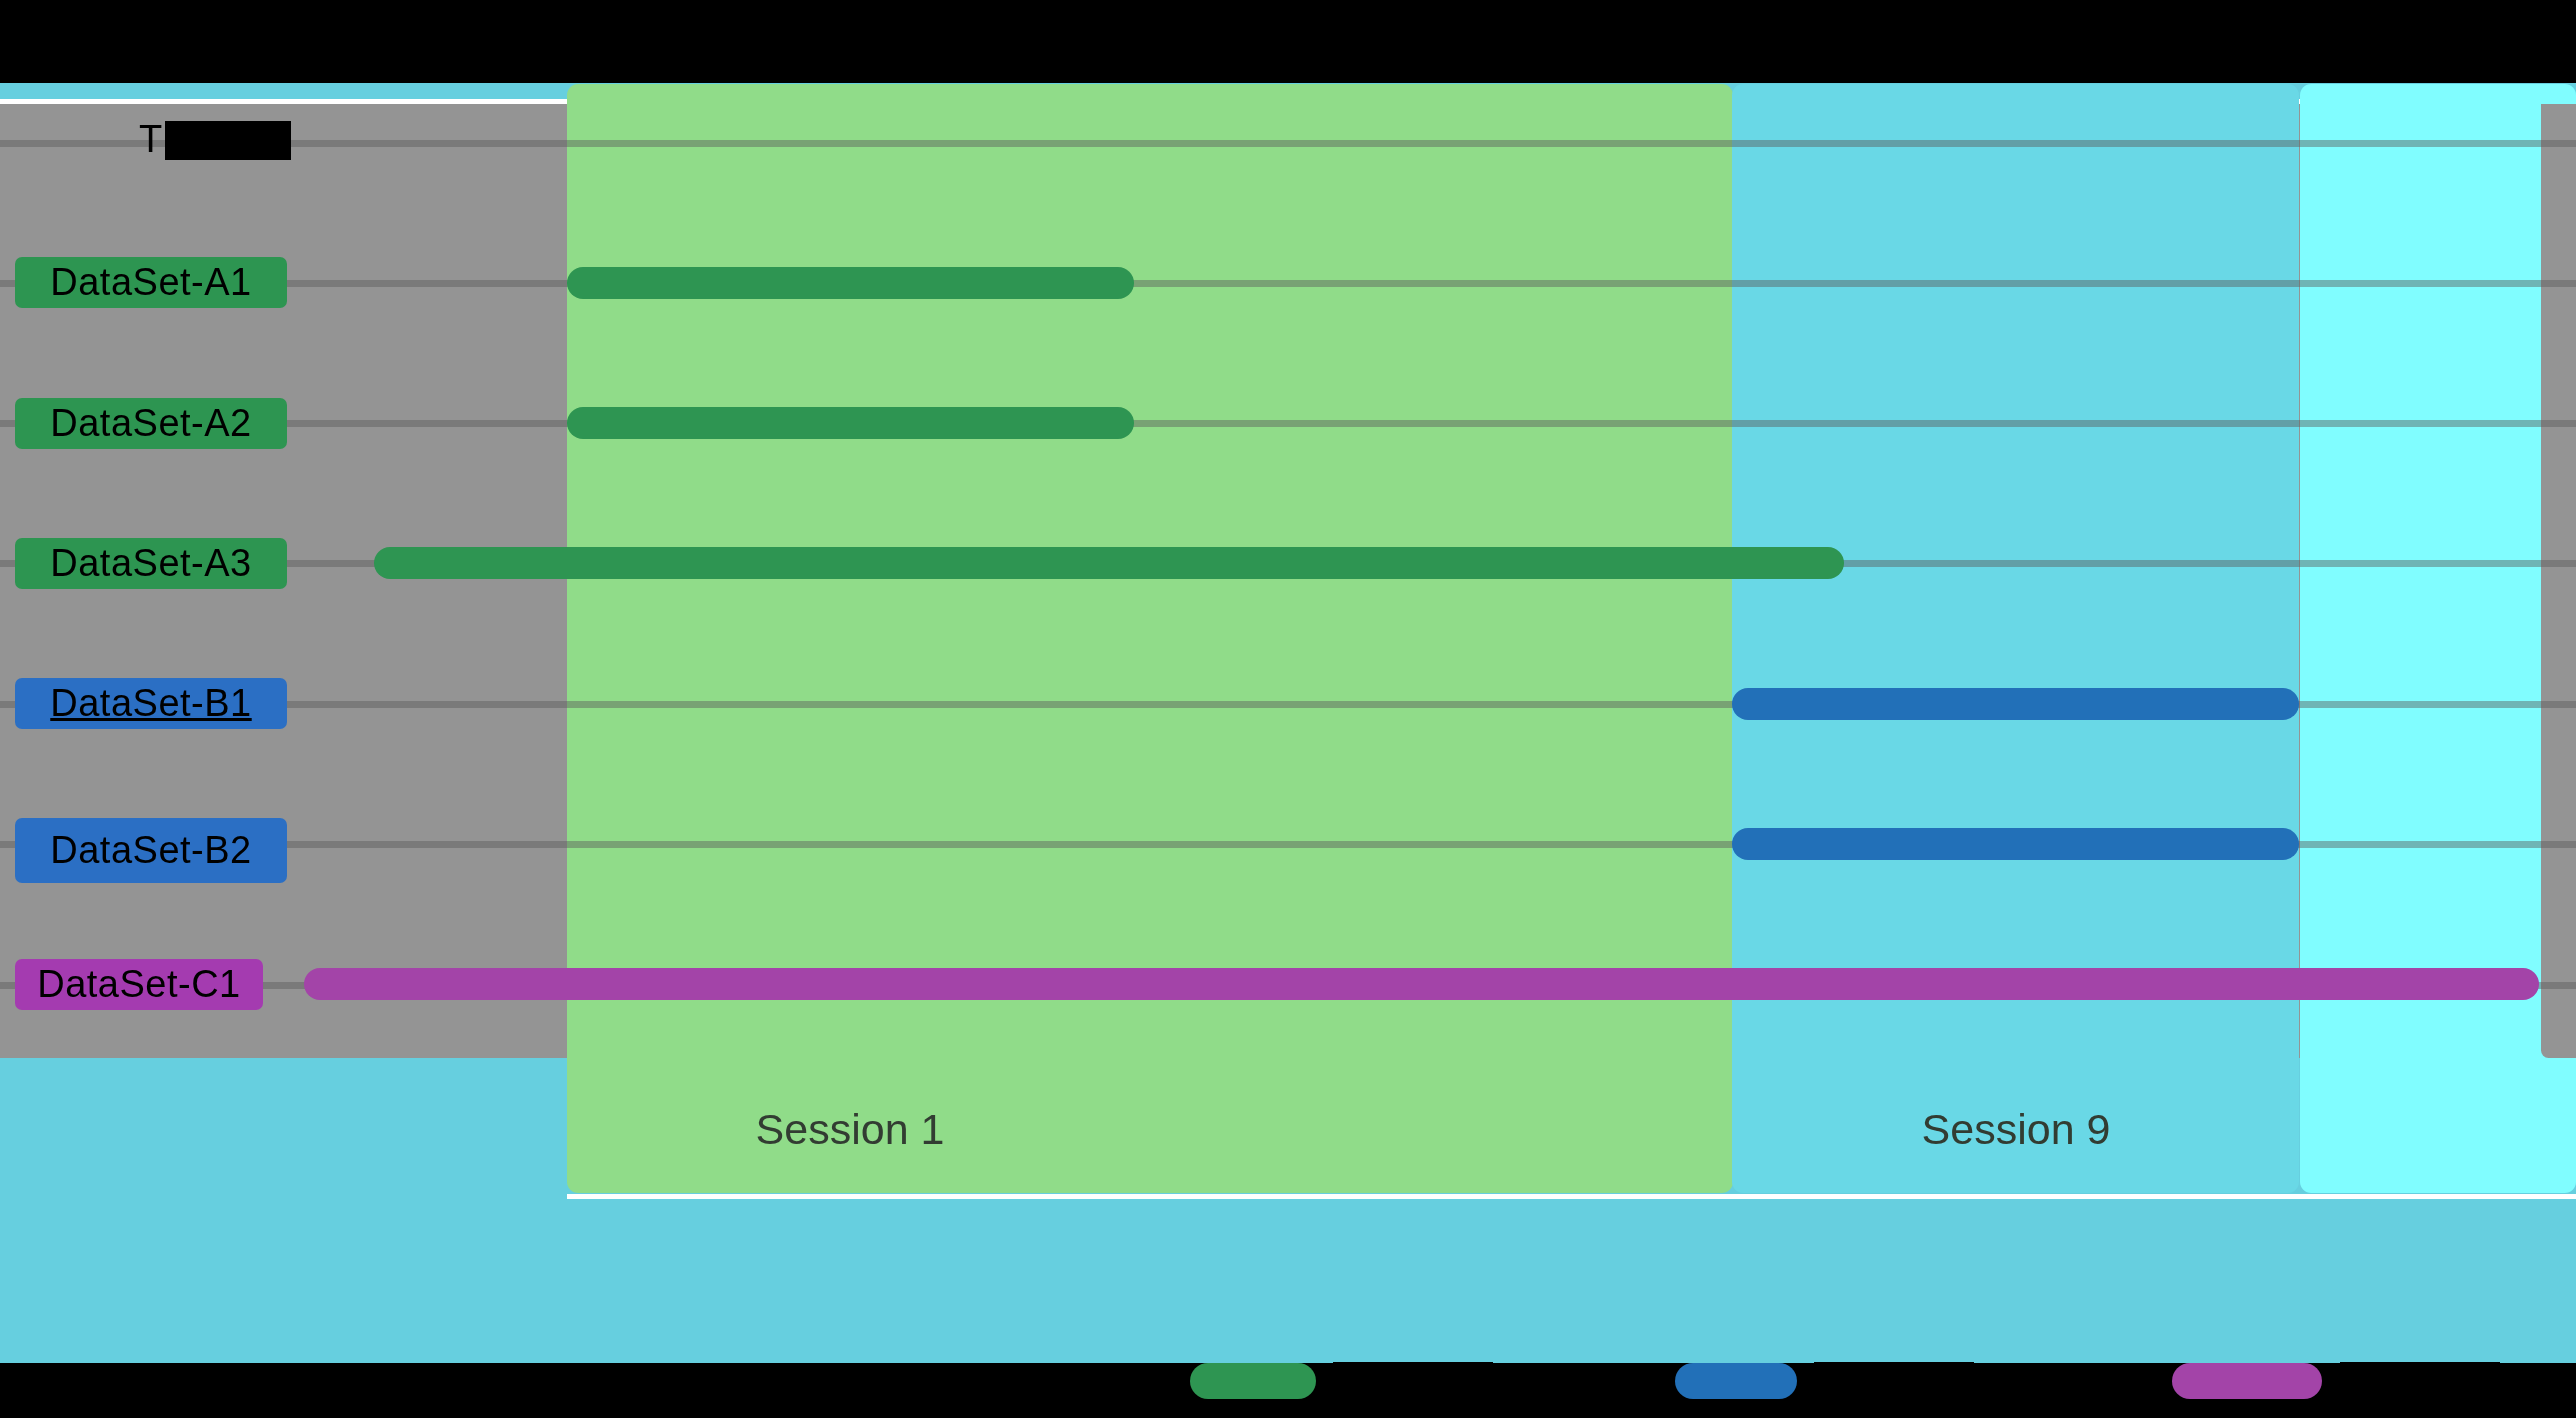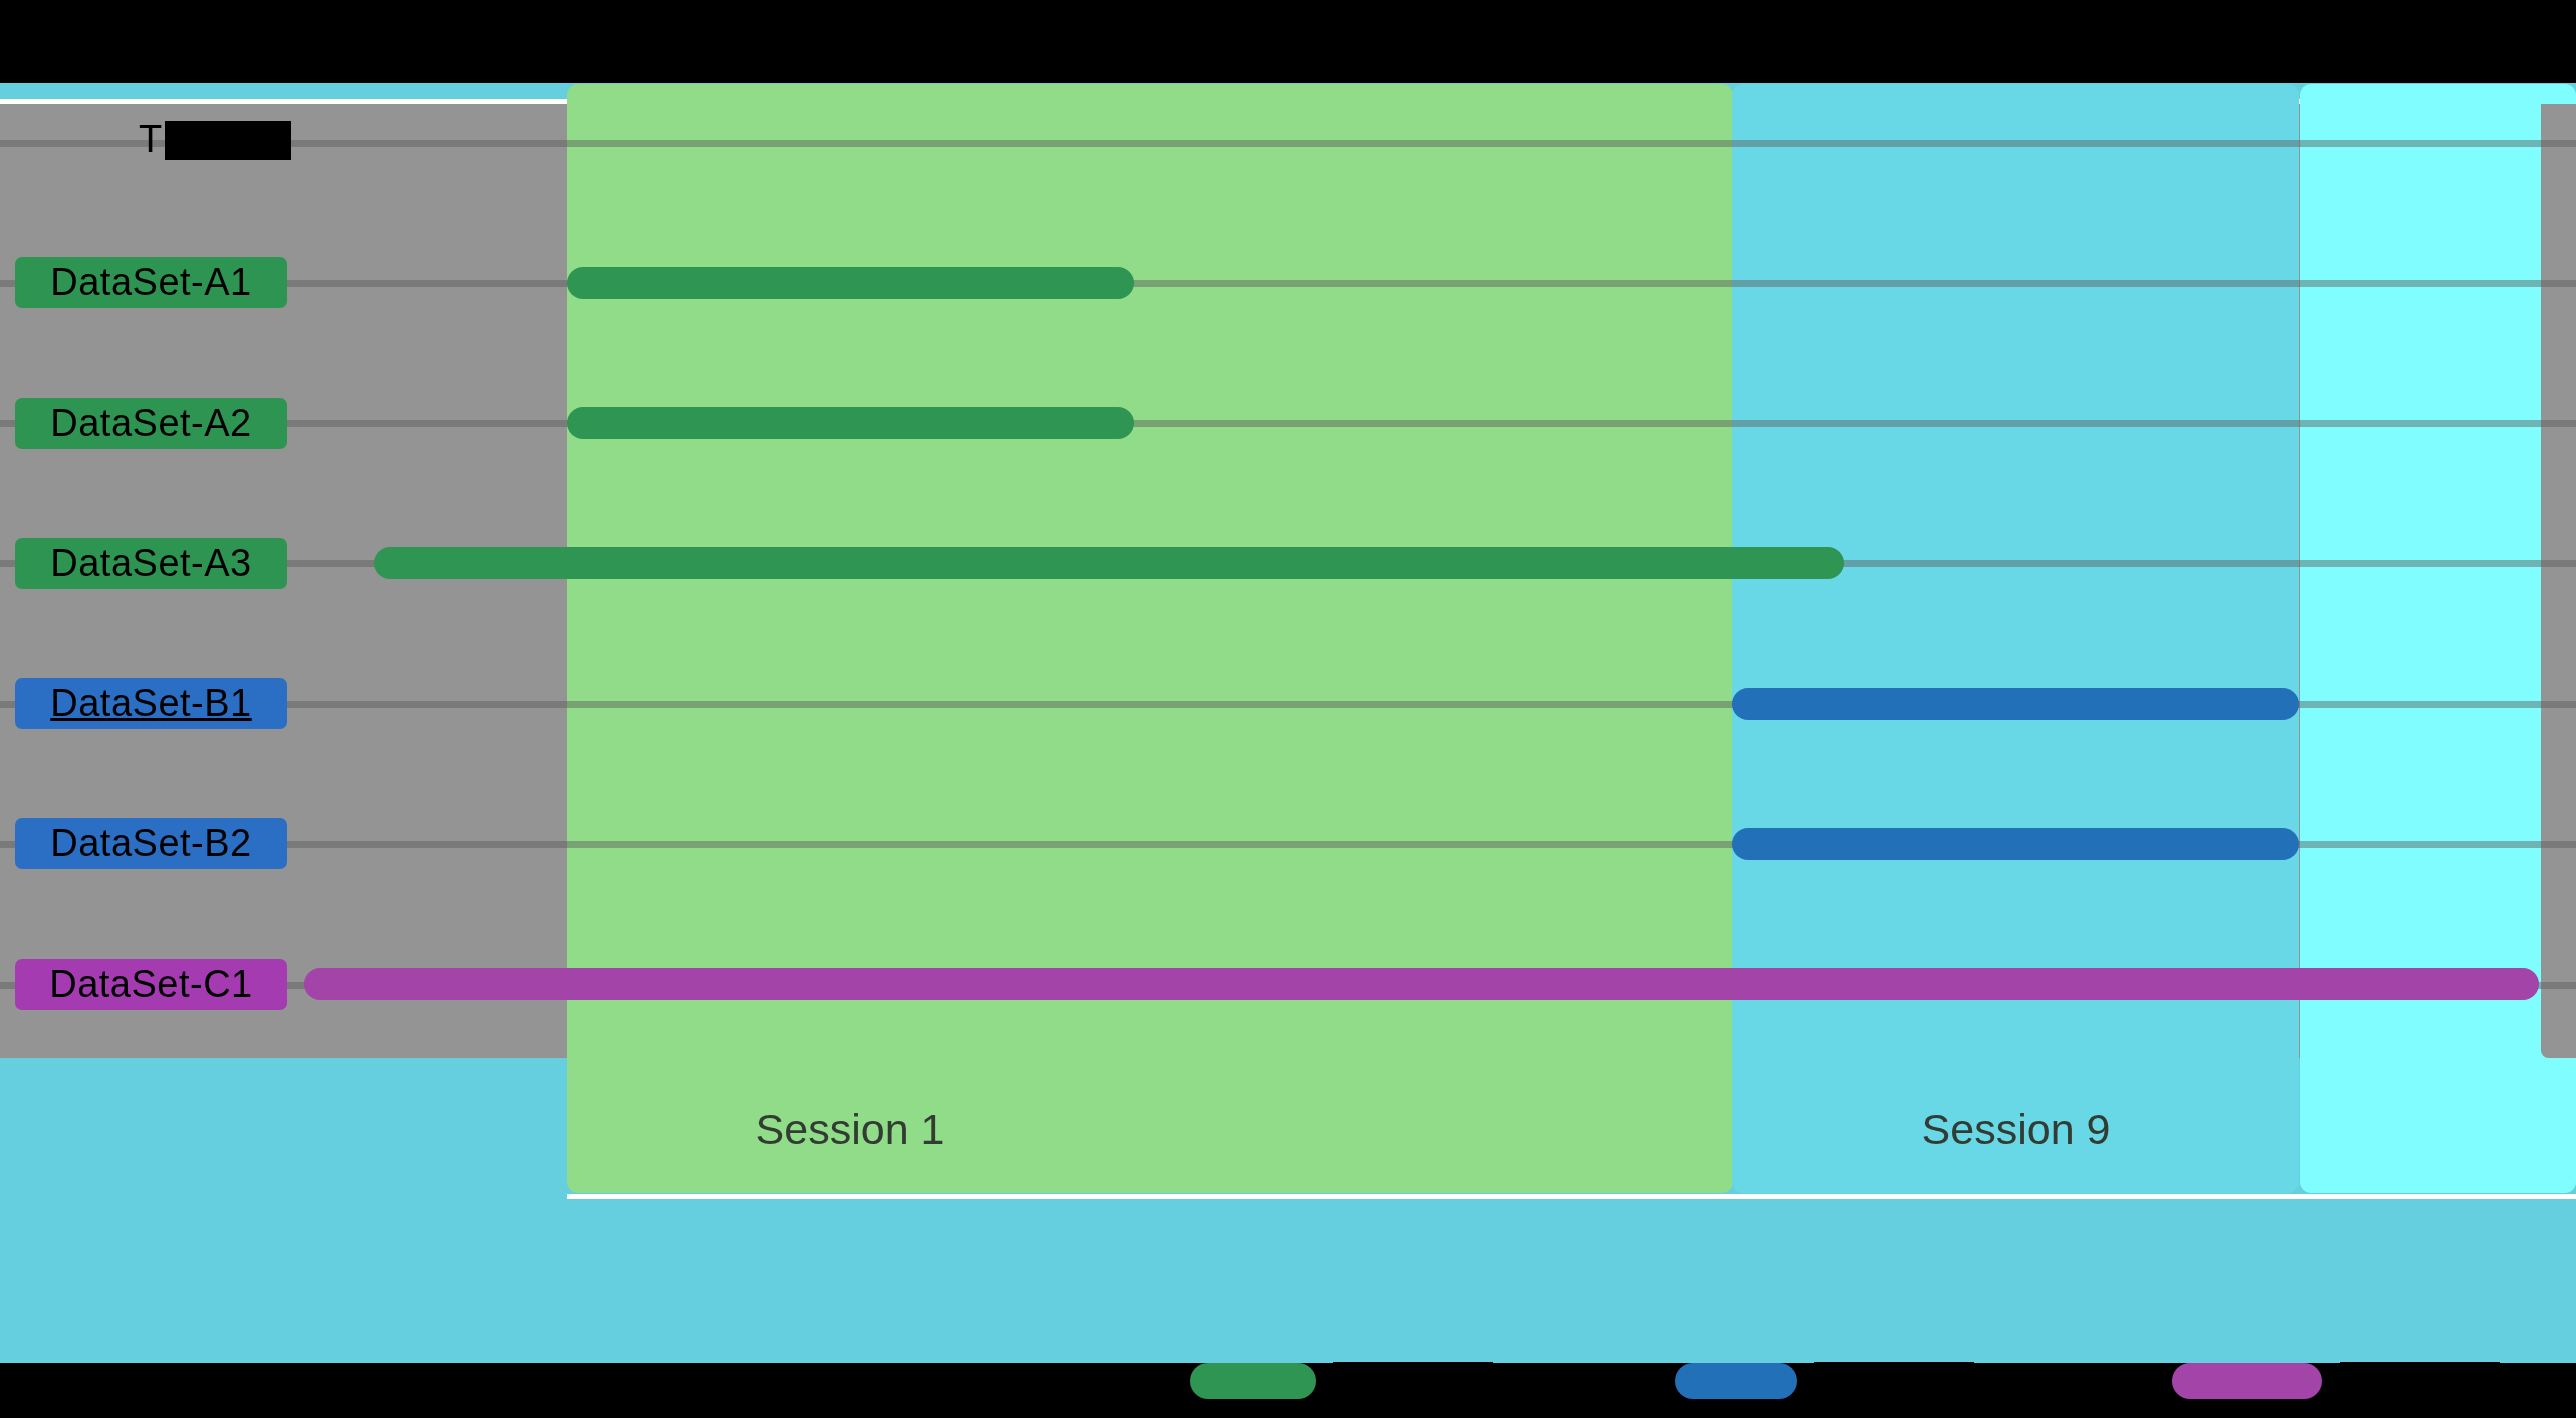--- a/index.html
+++ b/index.html
@@ -52,22 +52,22 @@
     <div class="abs task-bar" style="left: 374px; width: 1470px; top: 547px; height: 32px; background: rgb(46, 149, 82);"></div>
     <div class="abs task-bar" style="left: 1732px; width: 567px; top: 688px; height: 32px; background: rgb(34, 112, 184);"></div>
     <div class="abs task-bar" style="left: 1732px; width: 567px; top: 828px; height: 32px; background: rgb(34, 112, 184);"></div>
     <div class="abs task-bar" style="left: 304px; width: 2235px; top: 968px; height: 32px; background: rgb(163, 68, 168);"></div>
   </div>
 <div id="chips" style="position: absolute; z-index: 5;">
     <div class="abs row-chip" style="left: 15px; width: 272px; top: 257px; height: 51px; background: rgb(45, 149, 81);">DataSet-A1</div>
     <div class="abs row-chip" style="left: 15px; width: 272px; top: 398px; height: 51px; background: rgb(45, 149, 81);">DataSet-A2</div>
     <div class="abs row-chip" style="left: 15px; width: 272px; top: 538px; height: 51px; background: rgb(45, 149, 81);">DataSet-A3</div>
     <div class="abs row-chip" style="left: 15px; width: 272px; top: 678px; height: 51px; background: rgb(43, 111, 196); text-decoration: underline;">DataSet-B1</div>
-    <div class="abs row-chip" style="left: 15px; width: 272px; top: 818px; height: 51px; background: rgb(43, 111, 196);">DataSet-B2</div>
-    <div class="abs row-chip" style="left: 15px; width: 272px; top: 959px; height: 51px; background: rgb(164, 59, 176);">DataSet-C1</div>
+    <div class="abs row-chip" style="left: 15px; width: 272px; top: 818px; height: 65px; background: rgb(43, 111, 196);">DataSet-B2</div>
+    <div class="abs row-chip" style="left: 15px; width: 248px; top: 959px; height: 51px; background: rgb(164, 59, 176);">DataSet-C1</div>
   </div>
 <div id="axis-title-text" class="abs" style="left: 139px; top: 118px; z-index: 6;">T</div>
 <div id="axis-title-redaction" class="abs" style="left: 165px; width: 126px; top: 121px; height: 39px; z-index: 6;"></div>
 <div id="session-labels" style="position: absolute; z-index: 6;">
     <div class="abs session-label" style="left: 850px; top: 1105px;">Session 1</div>
     <div class="abs session-label" style="left: 2016px; top: 1105px;">Session 9</div>
   </div>
 <div id="white-bottom-line" class="abs white-line" style="left: 567px; width: 2009px; top: 1194px; height: 4.7px; z-index: 6;"></div>
 <div id="bottom-black" class="abs black-bar" style="top: 1363px; height: 56px; z-index: 6;"></div>
 <div id="legend" style="position: absolute; z-index: 7;">

